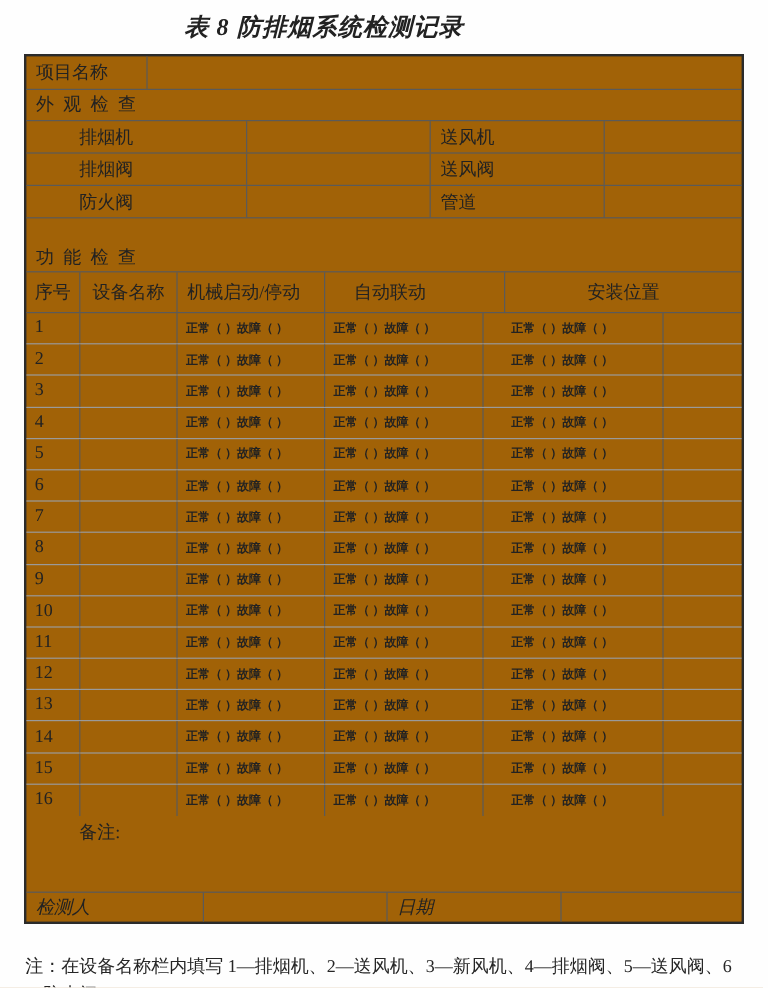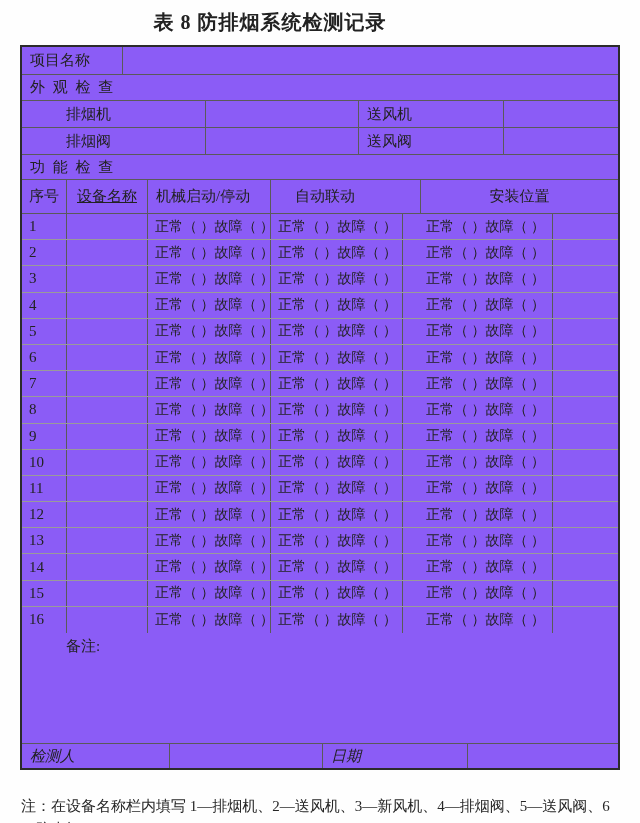--- a/index.html
+++ b/index.html
@@ -13,29 +13,30 @@
     color: #222;
     overflow: hidden;
   }
   .title {
     position: absolute;
     top: 9px; left: 0; width: 540px;
     text-align: center;
     font-size: 20px;
     font-weight: bold;
     letter-spacing: 1px;
+    font-style: italic;
   }
   .sheet {
     position: absolute;
     left: 20px; top: 45px;
     width: 600px; height: 725px;
     border: 2px solid #2b2b2b;
     display: flex;
     flex-direction: column;
-    background: #8b5cf6;
+    background: #a16207;
   }
   .row { display: flex; flex: none; border-bottom: 1px solid #5a5a5a; }
   .row:last-child { border-bottom: none; }
   .cell {
     display: flex; align-items: center;
     padding-left: 8px;
     font-size: 15px;
     border-right: 1px solid #5a5a5a;
     overflow: hidden; white-space: nowrap;
   }
@@ -46,31 +47,31 @@
   .w-project-label { width: 101px; }
 
   .r-section { height: 26px; }
   .section-label { letter-spacing: 2px; }
 
   .r-app { height: 27px; padding-left: 36px; }
   .w-app1 { width: 148px; }
   .w-app2 { width: 153px; }
   .w-app3 { width: 145px; }
 
-  .r-fnsection { height: 25px; }
+  .r-fnsection { height: 25px; margin-top: 20px; }
 
   .r-fnhead { height: 34px; }
   .r-fn { height: 26.2px; border-bottom: 1px solid #9a9a9a; }
   .w-fn1 { width: 45px; }
-  .w-fn2 { width: 81px; text-decoration: underline; }
+  .w-fn2 { width: 81px; }
   .w-fn3 { width: 123px; }
   .w-fn4 { width: 132px; }
   .w-fn5 { width: 134px; margin-left: 16px; }
   .c-center { justify-content: center; padding-left: 0; }
-  .status { font-size: 14px; padding-left: 7px; }
+  .status { font-size: 10px; padding-left: 7px; font-weight: bold; }
   .no-cell { padding-left: 7px; }
 
   .r-remarks { flex: 1; border-bottom: 1px solid #5a5a5a; }
   .remarks-cell { align-items: flex-start; padding-top: 4px; border-right: none; padding-left: 44px; }
 
   .r-footer { height: 24px; font-style: italic; }
 
   .note {
     position: absolute;
     left: 21px; top: 795px;
@@ -103,20 +104,26 @@
       <div class="cell w-app2"></div>
       <div class="cell w-app3">送风机</div>
       <div class="cell grow"></div>
     </div>
     <div class="row r-app">
       <div class="cell w-app1">排烟阀</div>
       <div class="cell w-app2"></div>
       <div class="cell w-app3">送风阀</div>
       <div class="cell grow"></div>
     </div>
+    <div class="row r-app">
+      <div class="cell w-app1">防火阀</div>
+      <div class="cell w-app2"></div>
+      <div class="cell w-app3">管道</div>
+      <div class="cell grow"></div>
+    </div>
 
     <div class="row r-fnsection">
       <div class="cell grow section-label">功 能 检 查</div>
     </div>
 
     <div class="row r-fnhead">
       <div class="cell w-fn1 c-center">序号</div>
       <div class="cell w-fn2 c-center">设备名称</div>
       <div class="cell w-fn3">机械启动/停动</div>
       <div class="cell w-fn5">自动联动</div>

